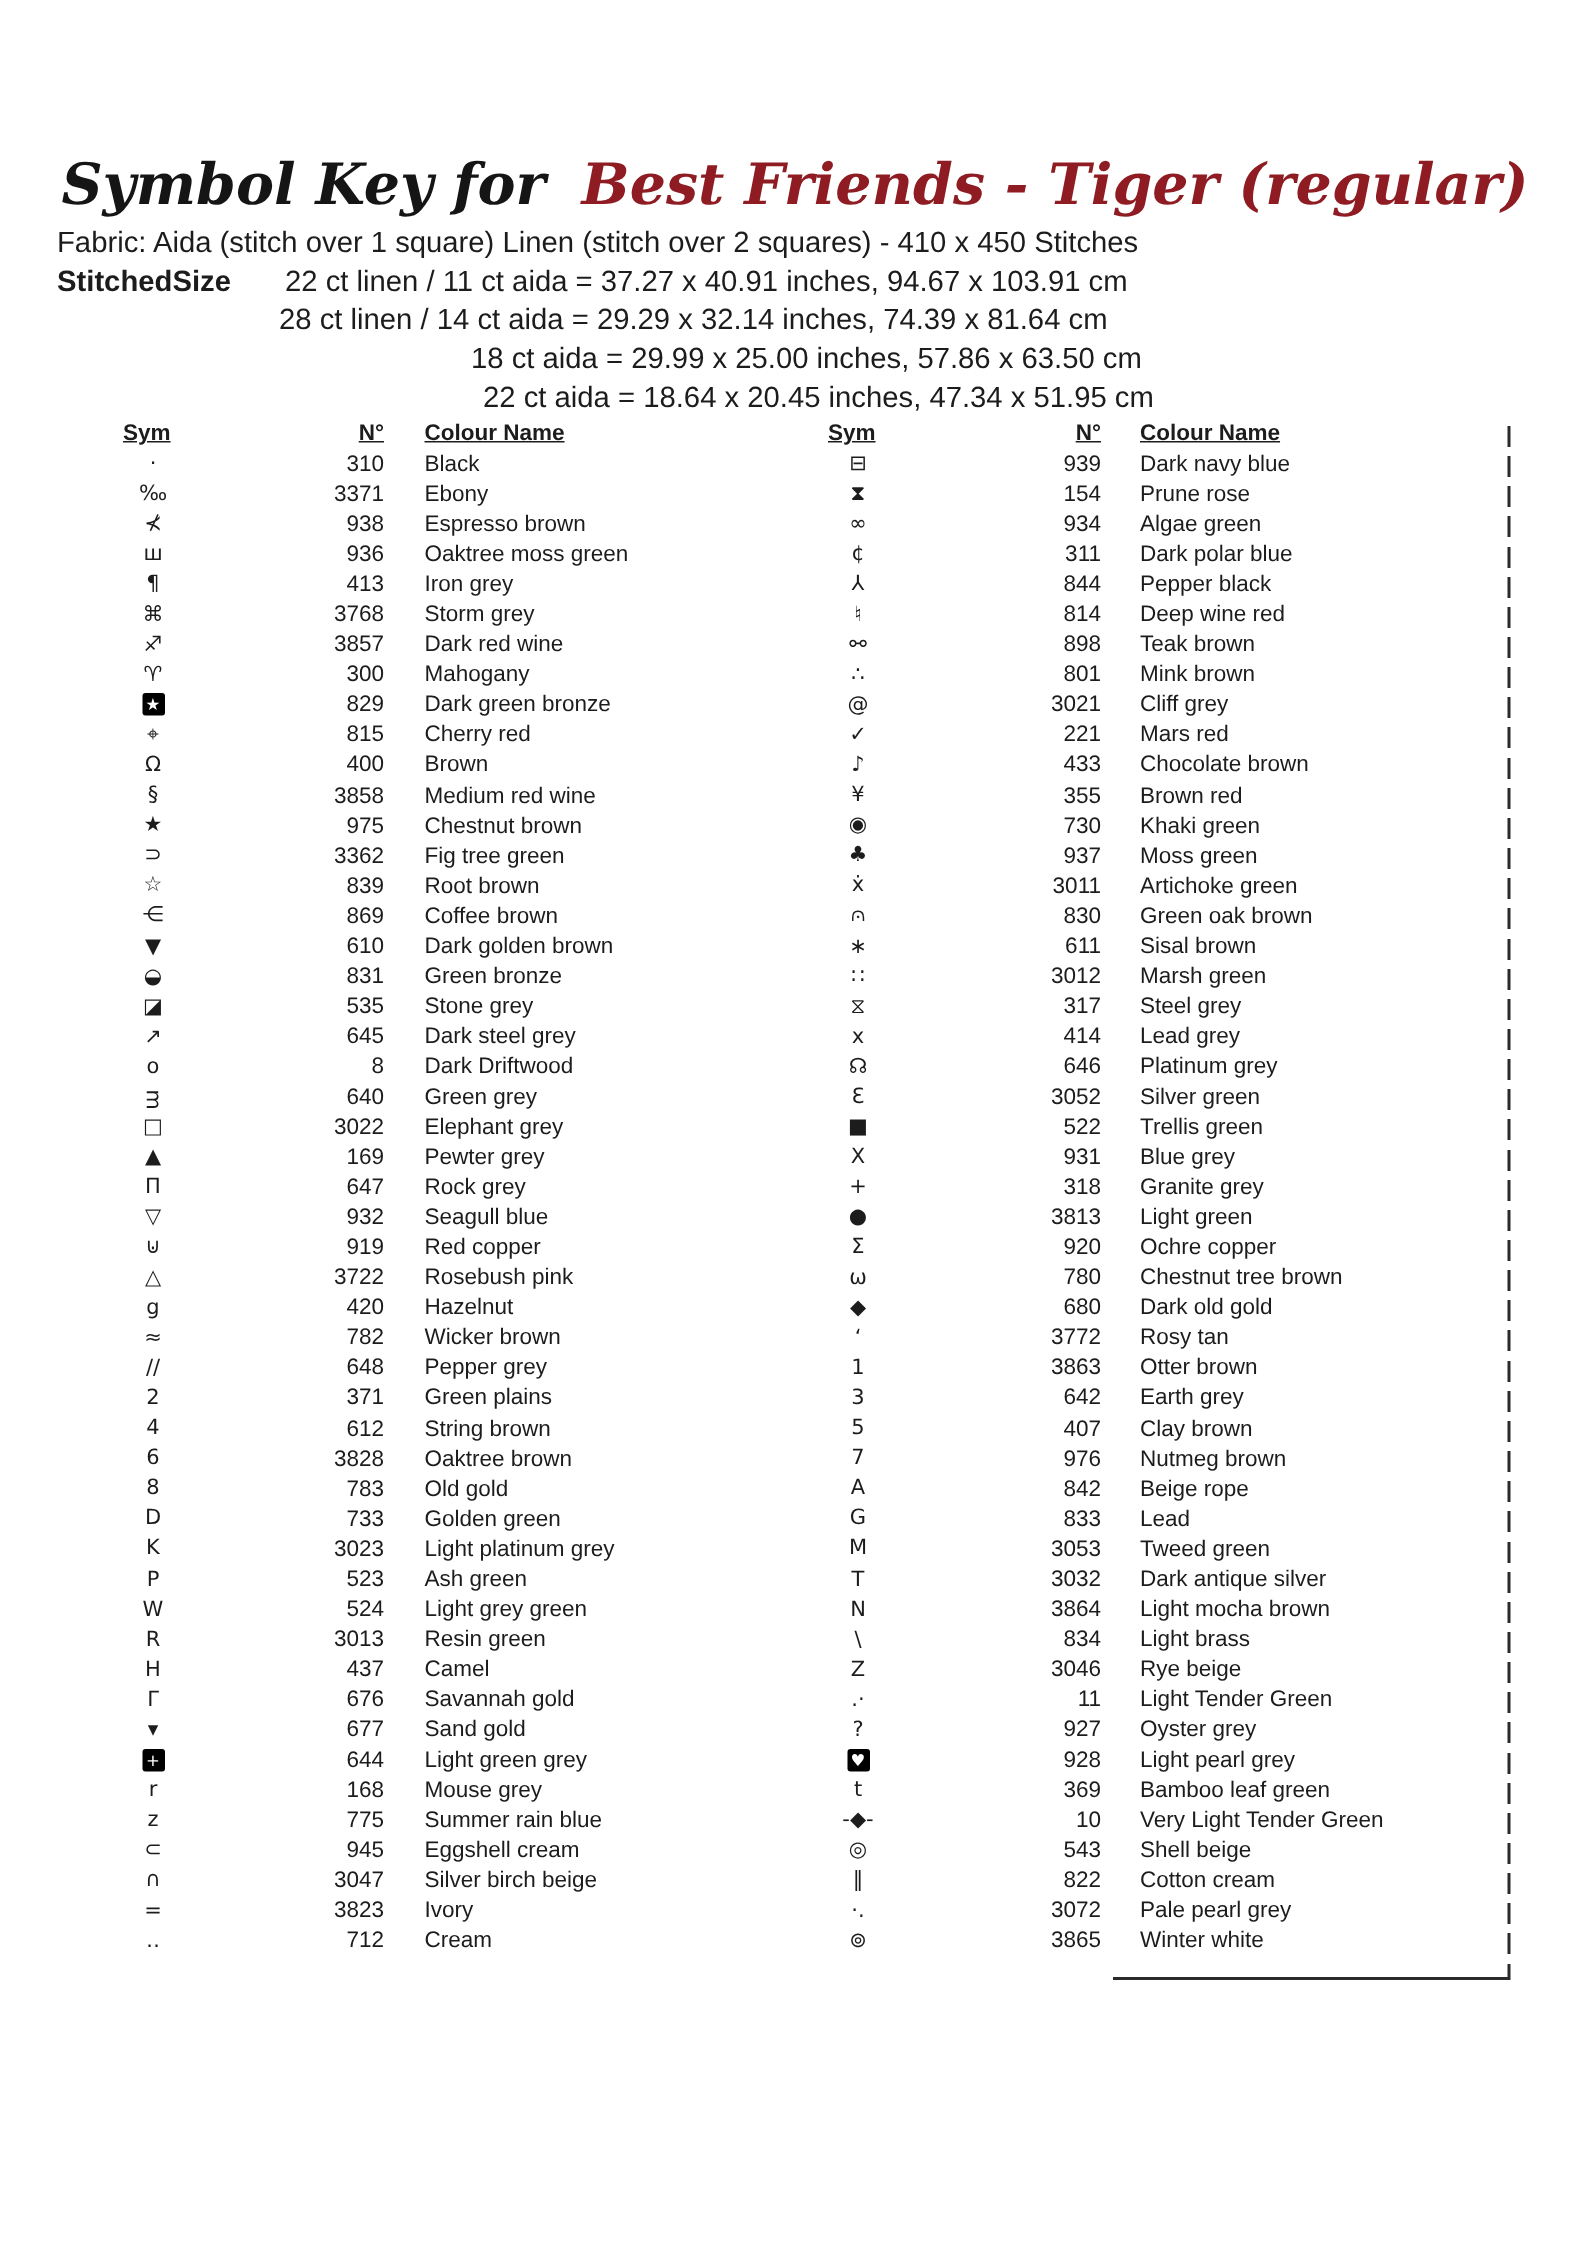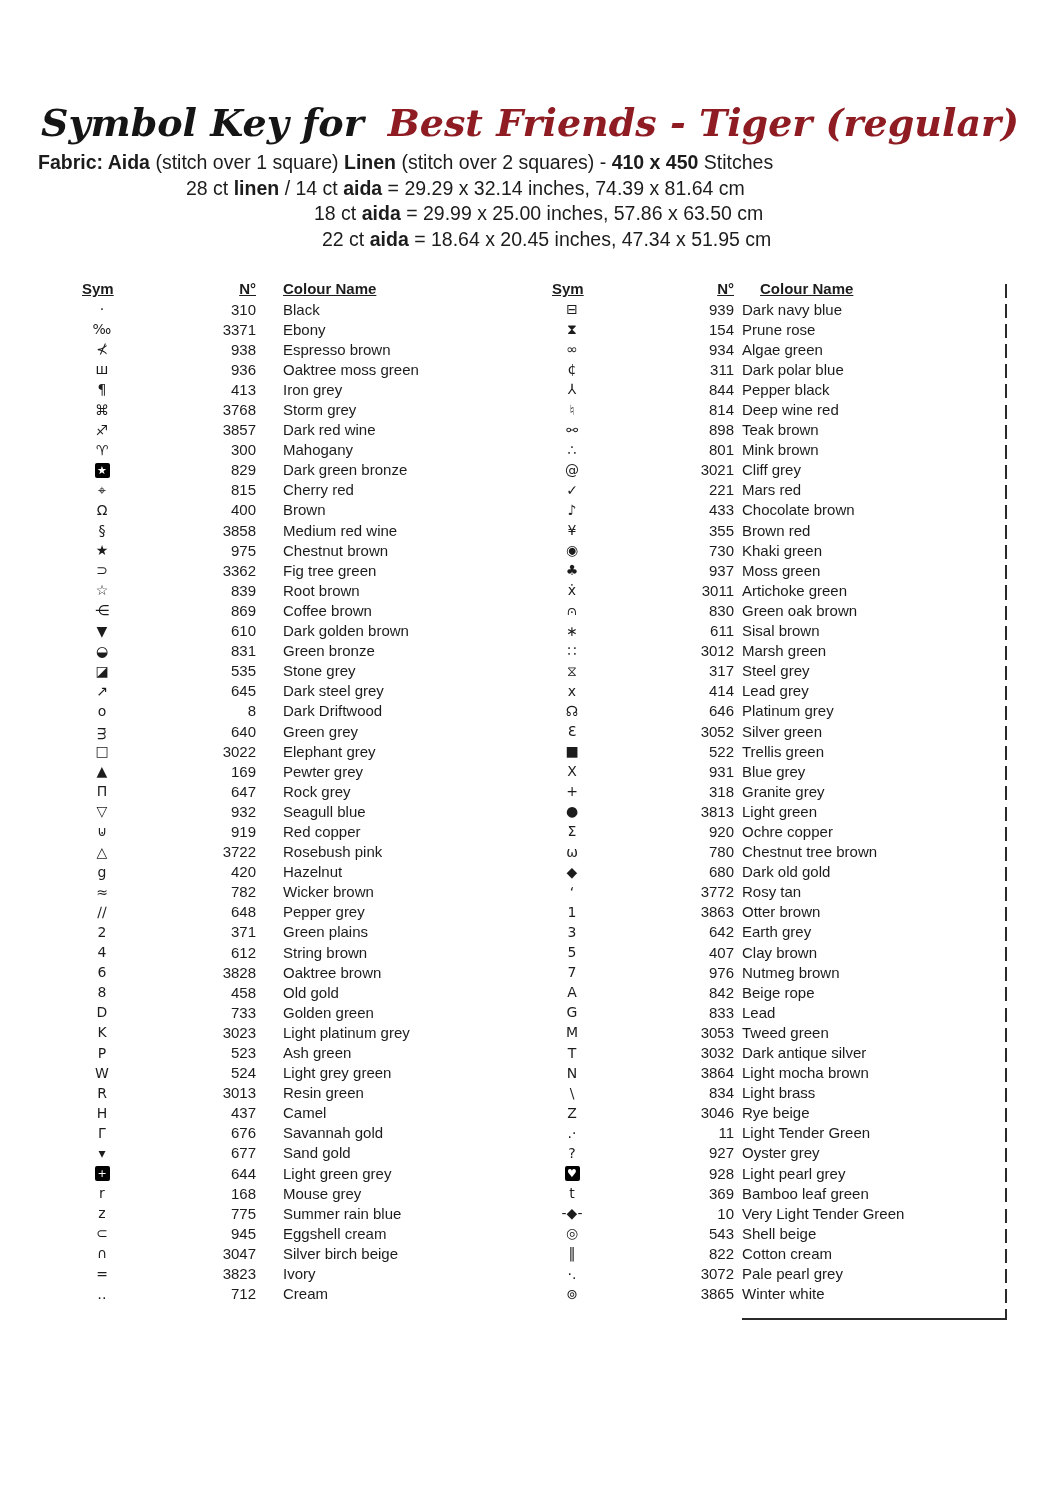--- a/index.html
+++ b/index.html
@@ -4,52 +4,55 @@
 <style>
   html,body{margin:0;padding:0}
   body{width:1060px;height:1500px;background:#ffffff;position:relative;overflow:hidden;
        font-family:"Liberation Sans",sans-serif;color:#1c1c1c}
   .title{position:absolute;top:100px;left:0;width:1060px;text-align:center;white-space:nowrap;
          font-family:"DejaVu Serif",serif;font-style:italic;font-weight:bold;font-size:38px;color:#151515}
   .title .t2{margin-left:24px}
   .info{position:absolute;left:38px;top:150px;font-size:19.5px;line-height:25.7px;white-space:nowrap;color:#1c1c1c}
   .info .line{position:relative;height:25.7px}
   .info .label{position:absolute;left:0;top:0;font-weight:bold}
-  .info b{font-weight:bold}
+  .info b{font-weight:normal}
   .tablecol{position:absolute;top:278px;width:460px;font-size:15px}
   .tablecol.colL{left:60px}
   .tablecol.colR{left:530px}
   .trow{display:flex;align-items:center;height:20.1px;white-space:nowrap}
   .thead{font-weight:bold;height:21px}
   .thead .hsym,.thead .hnum,.thead .hname{text-decoration:underline}
   .hsym{box-sizing:border-box;width:84px;padding-left:22px;text-align:left}
   .hnum{width:112px;text-align:right}
   .colR .hnum{width:120px}
   .hname{padding-left:27px}
   .colR .hname{padding-left:26px}
   .sym{width:84px;text-align:center;font-size:14px;line-height:1;font-family:"DejaVu Sans",sans-serif}
   .num{width:112px;text-align:right}
   .colR .num{width:120px}
   .name{padding-left:27px}
-  .colR .name{padding-left:8px}
+  .colR .name{padding-left:26px}
   .invbox{display:inline-flex;width:15px;height:15px;background:#000;color:#fff;
           align-items:center;justify-content:center;font-size:11px;line-height:1;border-radius:2px}
   .vline{position:absolute;left:1005px;top:284px;width:2px;height:1034px;
          background:repeating-linear-gradient(180deg,#2a2a2a 0 14px,transparent 14px 20.1px)}
   .hline{position:absolute;left:742px;top:1318px;width:265px;border-top:2px solid #2a2a2a}
 </style>
 </head>
 <body>
 
 <div class="title">
   <span class="t1">Symbol Key for</span><span class="t2" style="color: rgb(142, 28, 34);">Best Friends - Tiger (regular)</span>
 </div>
 
 <div class="info">
   <div class="line" id="fabric-line"><b>Fabric:</b><b>  Aida</b><span>  (stitch over 1 square)  </span><b>Linen</b><span>  (stitch over 2 squares) -  </span><b>410 x 450</b><span> Stitches</span></div>
+  <div class="line" id="size-line-0">
+    <span class="label">StitchedSize</span>
+  <span style="padding-left: 152px; display: inline-block;"><span>22 ct </span><b>linen</b><span> / 11 ct </span><b>aida</b><span> = 37.27 x 40.91 inches, 94.67 x 103.91 cm</span></span></div>
   <div class="line" id="size-line-1"><span style="padding-left: 148px; display: inline-block;"><span>28 ct </span><b>linen</b><span> / 14 ct </span><b>aida</b><span> = 29.29 x 32.14 inches, 74.39 x 81.64 cm</span></span></div>
   <div class="line" id="size-line-2"><span style="padding-left: 276px; display: inline-block;"><span>18 ct </span><b>aida</b><span>  = 29.99 x 25.00 inches, 57.86 x 63.50 cm</span></span></div>
   <div class="line" id="size-line-3"><span style="padding-left: 284px; display: inline-block;"><span>22 ct </span><b>aida</b><span> = 18.64 x 20.45 inches, 47.34 x 51.95 cm</span></span></div>
 </div>
 
 <div class="tablecol colL" id="col-left">
     <div class="trow thead">
       <span class="hsym">Sym</span>
       <span class="hnum">N°</span>
       <span class="hname">Colour Name</span>
@@ -219,21 +222,21 @@
       <span class="num">612</span>
       <span class="name">String brown</span>
     </div>
     <div class="trow">
       <span class="sym">6</span>
       <span class="num">3828</span>
       <span class="name">Oaktree brown</span>
     </div>
     <div class="trow">
       <span class="sym">8</span>
-      <span class="num">458</span>
+      <span class="num">783</span>
       <span class="name">Old gold</span>
     </div>
     <div class="trow">
       <span class="sym">D</span>
       <span class="num">733</span>
       <span class="name">Golden green</span>
     </div>
     <div class="trow">
       <span class="sym">K</span>
       <span class="num">3023</span>

